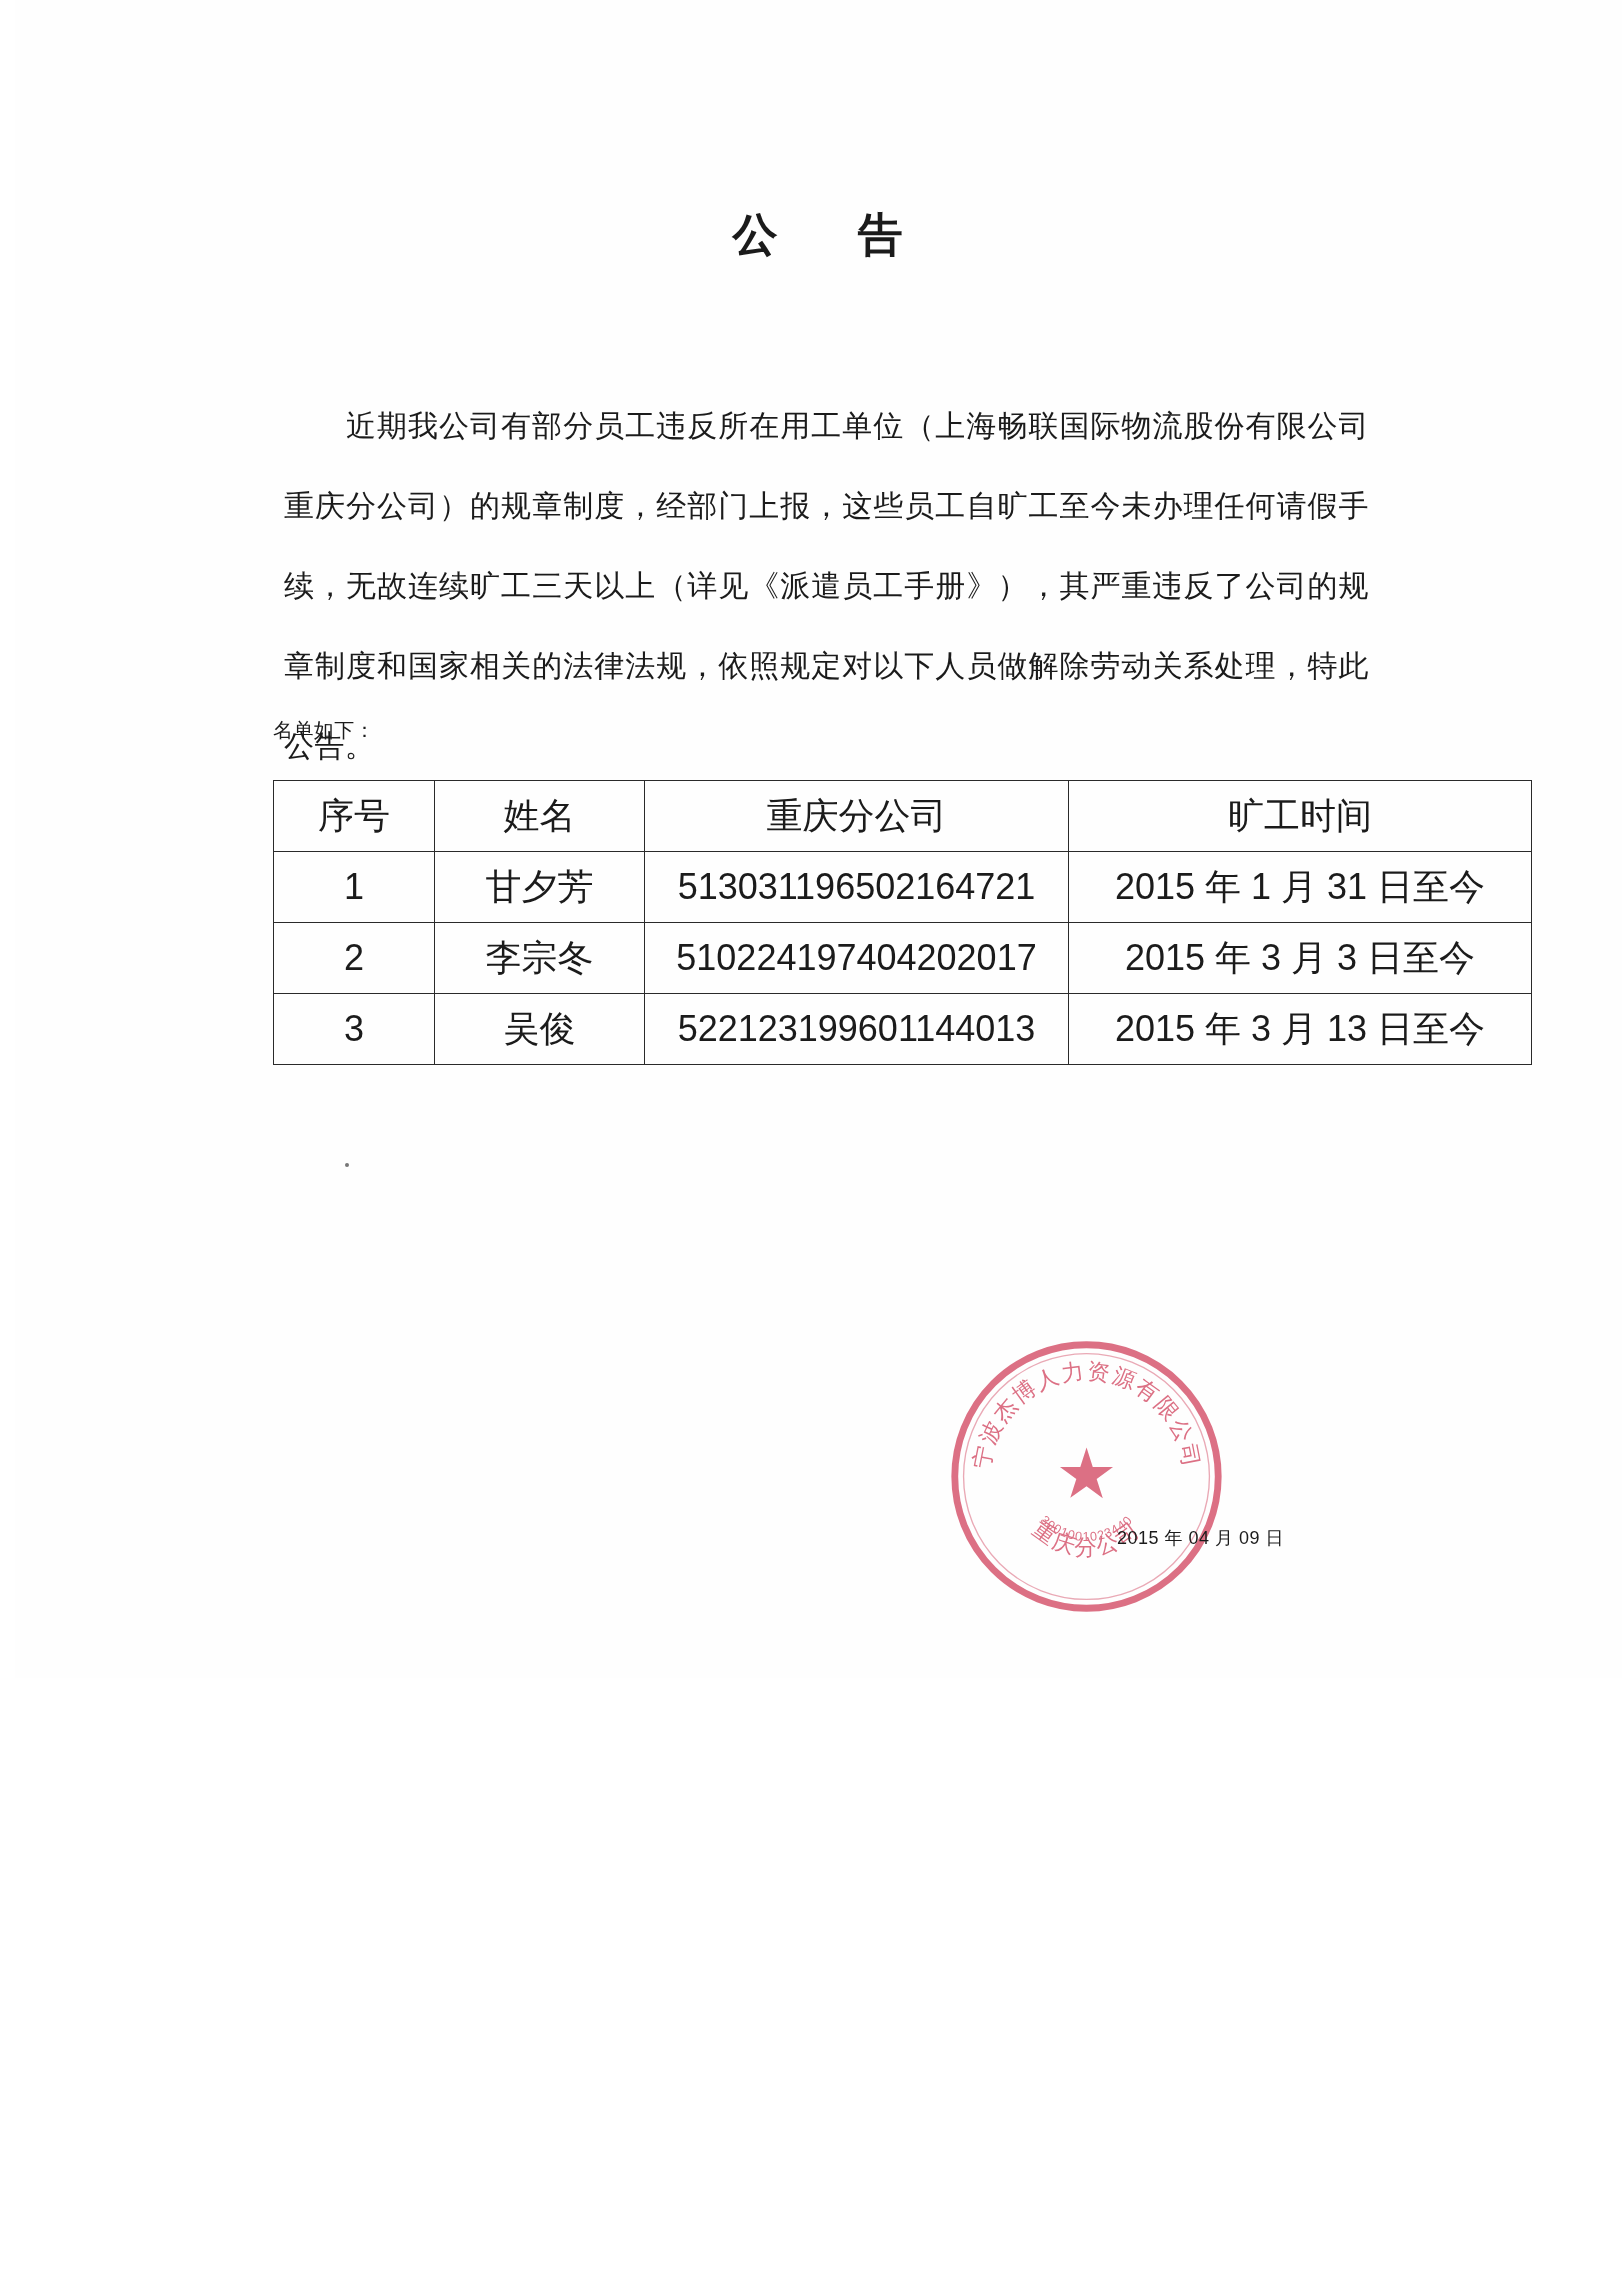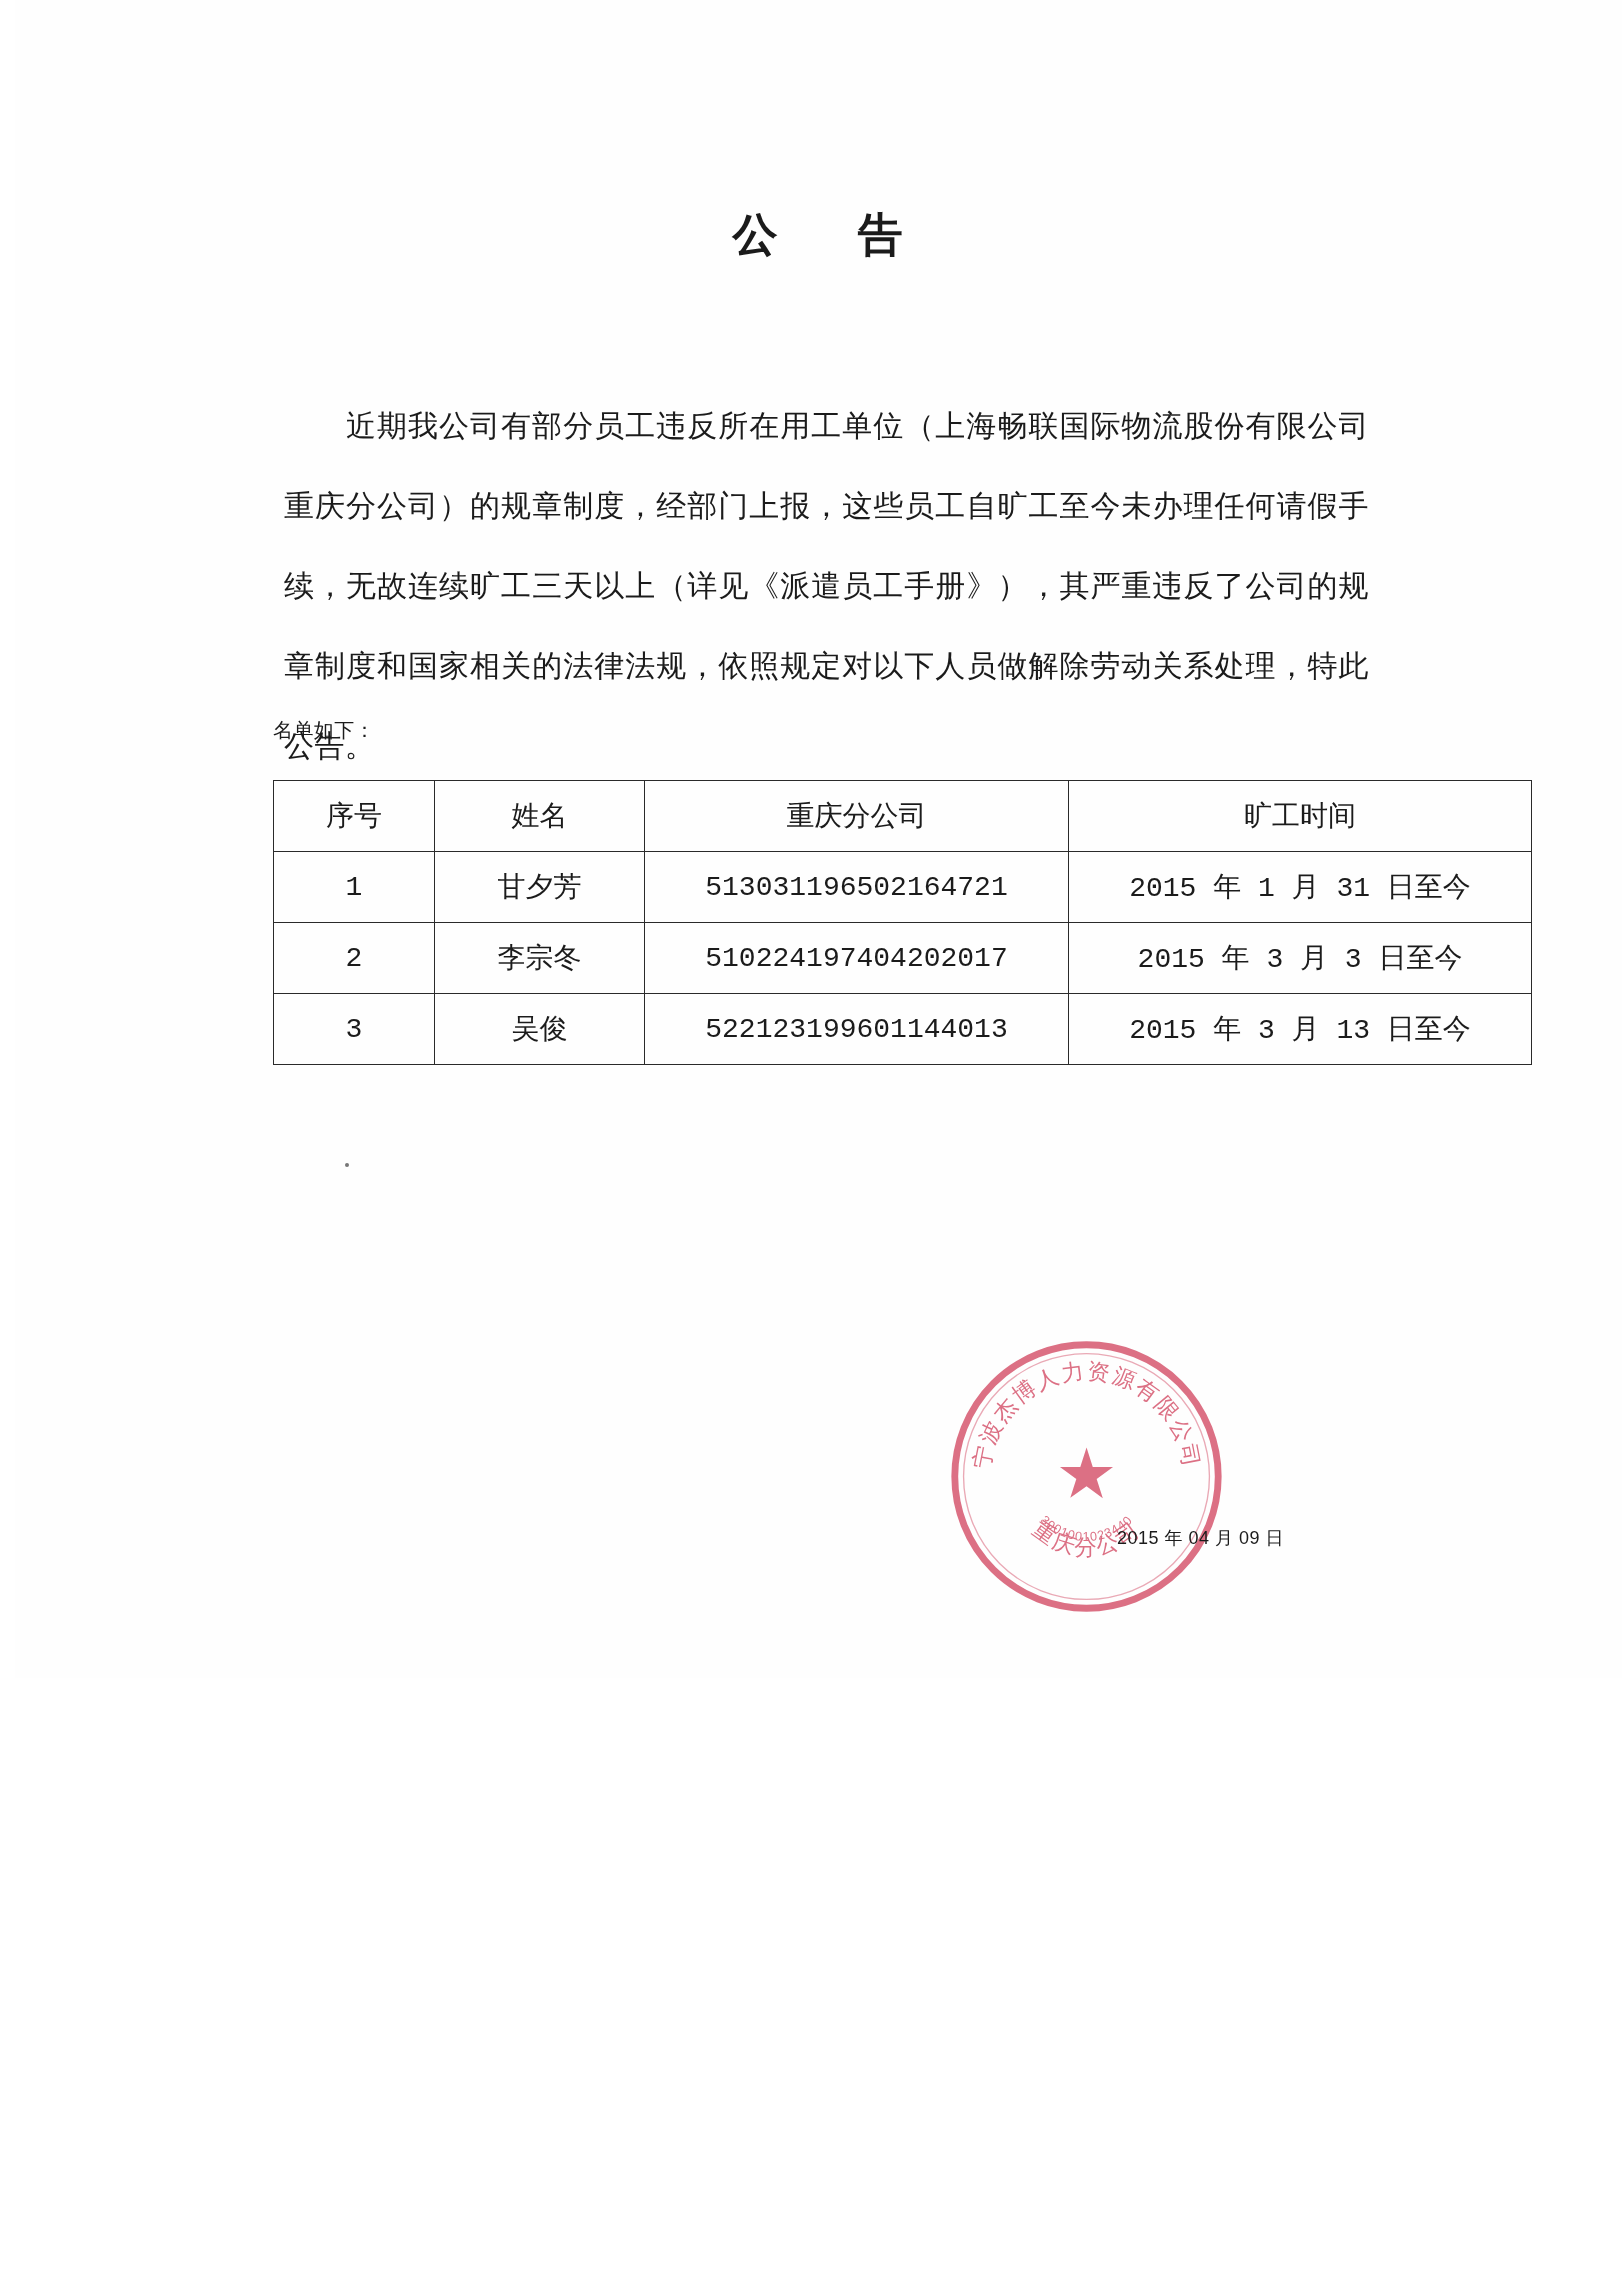--- a/index.html
+++ b/index.html
@@ -65,25 +65,25 @@
     width: 1258px;
   }
   table.names {
     border-collapse: collapse;
     width: 1258px;
     table-layout: fixed;
   }
   table.names td, table.names th {
     border: 1.6px solid #2a2a2a;
     height: 70px;
-    font-size: 28px;
+    font-size: 36px;
     font-weight: normal;
     text-align: center;
     vertical-align: middle;
-    font-family: Liberation Mono, monospace;
+    font-family: Liberation Sans, sans-serif;
     padding: 0 3.9px;
   }
   col.c0 { width: 161px; }
   col.c1 { width: 210px; }
   col.c2 { width: 424px; }
   col.c3 { width: 463px; }
 
   
   .artifact-dot {
     position: absolute;

